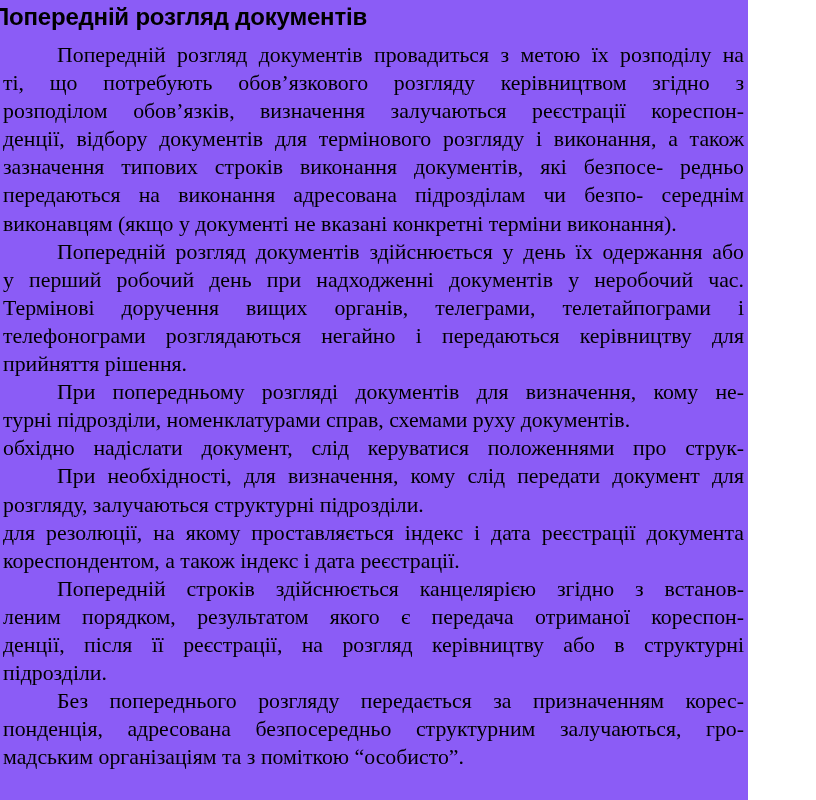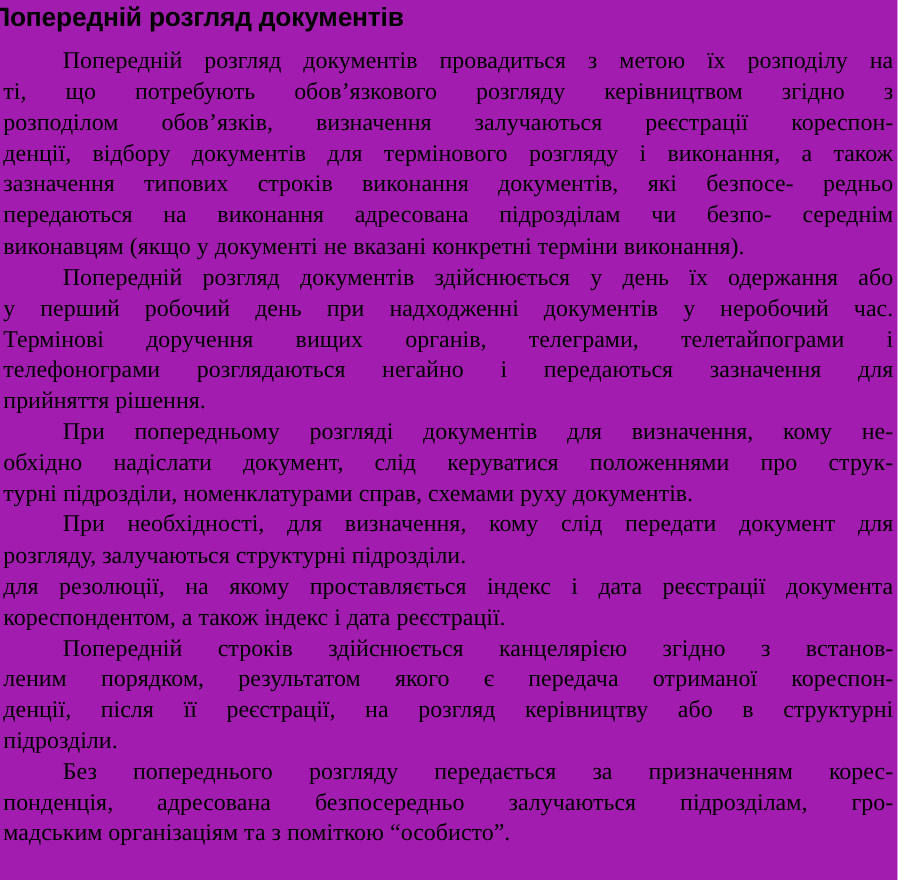--- a/index.html
+++ b/index.html
@@ -8,24 +8,24 @@
     background: #ffffff;
   }
   body {
     width: 816px;
     height: 800px;
     overflow: hidden;
     color: #000000;
   }
   .page {
     box-sizing: border-box;
-    width: 816px;
+    width: 748px;
     height: 800px;
     padding: 2px 4px 0 3px;
-    background: #a21caf;
+    background: #8b5cf6;
     overflow: hidden;
   }
   .heading {
     margin: 0 0 0 -11px;
     font-family: "Liberation Sans", "DejaVu Sans", sans-serif;
     font-weight: 700;
     font-size: 24px;
     line-height: 30px;
     letter-spacing: -0.2px;
     white-space: nowrap;
@@ -66,41 +66,41 @@
         <div class="line">розподілом обов’язків, визначення залучаються реєстрації кореспон-</div>
         <div class="line">денції, відбору документів для термінового розгляду і виконання, а також</div>
         <div class="line">зазначення типових строків виконання документів, які безпосе- редньо</div>
         <div class="line">передаються на виконання адресована підрозділам чи безпо- середнім</div>
         <div class="line last">виконавцям (якщо у документі не вказані конкретні терміни виконання).</div>
       </div>
       <div class="paragraph">
         <div class="line first">Попередній розгляд документів здійснюється у день їх одержання або</div>
         <div class="line">у перший робочий день при надходженні документів у неробочий час.</div>
         <div class="line">Термінові доручення вищих органів, телеграми, телетайпограми і</div>
-        <div class="line">телефонограми розглядаються негайно і передаються зазначення для</div>
+        <div class="line">телефонограми розглядаються негайно і передаються керівництву для</div>
         <div class="line last">прийняття рішення.</div>
       </div>
       <div class="paragraph">
         <div class="line first">При попередньому розгляді документів для визначення, кому не-</div>
+        <div class="line last">турні підрозділи, номенклатурами справ, схемами руху документів.</div>
         <div class="line">обхідно надіслати документ, слід керуватися положеннями про струк-</div>
-        <div class="line last">турні підрозділи, номенклатурами справ, схемами руху документів.</div>
       </div>
       <div class="paragraph">
         <div class="line first">При необхідності, для визначення, кому слід передати документ для</div>
         <div class="line last">розгляду, залучаються структурні підрозділи.</div>
       </div>
       <div class="paragraph">
         <div class="line">для резолюції, на якому проставляється індекс і дата реєстрації документа</div>
         <div class="line last">кореспондентом, а також індекс і дата реєстрації.</div>
       </div>
       <div class="paragraph">
         <div class="line first">Попередній строків здійснюється канцелярією згідно з встанов-</div>
         <div class="line">леним порядком, результатом якого є передача отриманої кореспон-</div>
         <div class="line">денції, після її реєстрації, на розгляд керівництву або в структурні</div>
         <div class="line last">підрозділи.</div>
       </div>
       <div class="paragraph">
         <div class="line first">Без попереднього розгляду передається за призначенням корес-</div>
-        <div class="line">понденція, адресована безпосередньо залучаються підрозділам, гро-</div>
+        <div class="line">понденція, адресована безпосередньо структурним залучаються, гро-</div>
         <div class="line last">мадським організаціям та з поміткою “особисто”.</div>
       </div>
     </div>
 </div>
 
 </body></html>

